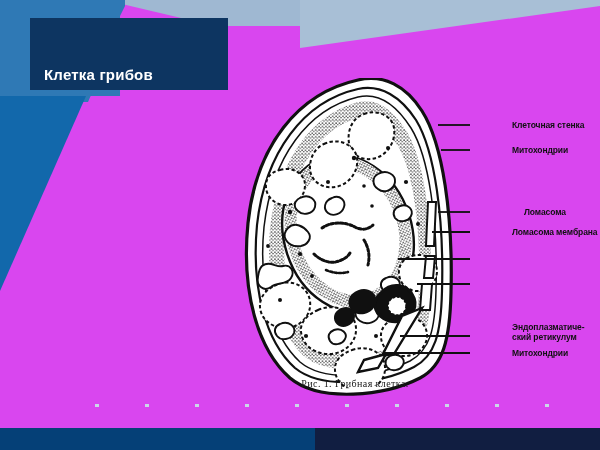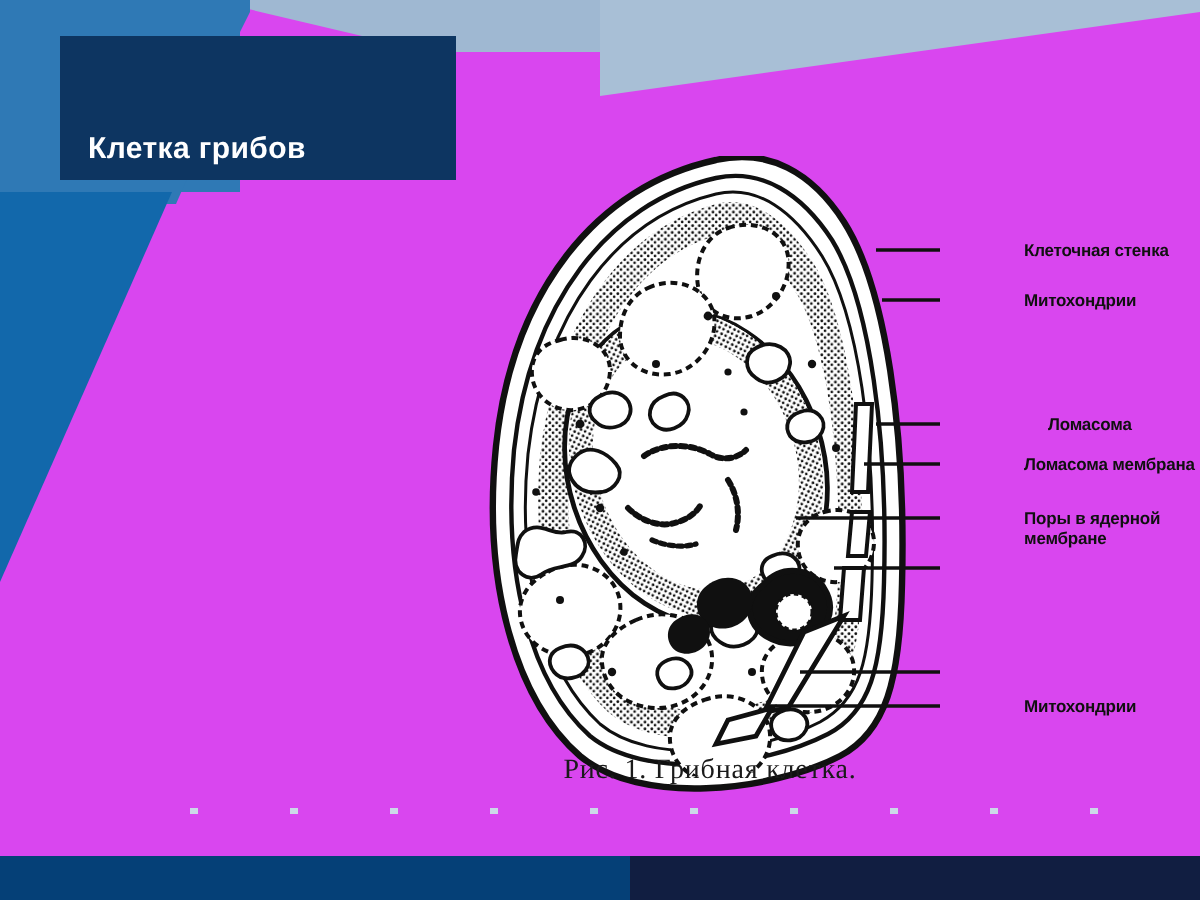--- a/index.html
+++ b/index.html
@@ -113,21 +113,21 @@
   #cell-svg {
     position: absolute;
     left: 0; top: 0;
   }
   #figure-caption {
     position: absolute;
     left: 240px; top: 378px;
     width: 230px;
     text-align: center;
     font-family: "Liberation Serif", serif;
-    font-size: 14px;
+    font-size: 10px;
     color: #1a1a1a;
     letter-spacing: 0.4px;
   }
 
   
   .callout {
     position: absolute;
     font-family: "Liberation Sans", sans-serif;
     font-size: 8.5px;
     font-weight: bold;
@@ -279,22 +279,22 @@
         <line x1="160" y1="258" x2="230" y2="258"></line>
         <line x1="143" y1="275" x2="230" y2="275"></line>
       </g>
     </svg>
   </div>
 
   <div class="callout" style="left:470px; top:121px;">Клеточная стенка</div>
   <div class="callout" style="left:470px; top:146px;">Митохондрии</div>
   <div class="callout" style="left:482px; top:208px;">Ломасома</div>
   <div class="callout" style="left:470px; top:228px;">Ломасома мембрана</div>
-  <div class="callout" style="left:470px; top:255px;">Поры в ядерной
-мембране</div>
+  <div class="callout" style="left:470px; top:323px;">Эндоплазматиче-
+ский ретикулум</div>
   <div class="callout" style="left:470px; top:349px;">Митохондрии</div>
 
   <div id="figure-caption">Рис. 1. Грибная клетка.</div>
 
   <div id="dot-row">
       <span class="dot" style="left: 95px; background: rgb(204, 216, 232);"></span>
       <span class="dot" style="left: 145px; background: rgb(204, 216, 232);"></span>
       <span class="dot" style="left: 195px; background: rgb(204, 216, 232);"></span>
       <span class="dot" style="left: 245px; background: rgb(204, 216, 232);"></span>
       <span class="dot" style="left: 295px; background: rgb(204, 216, 232);"></span>

